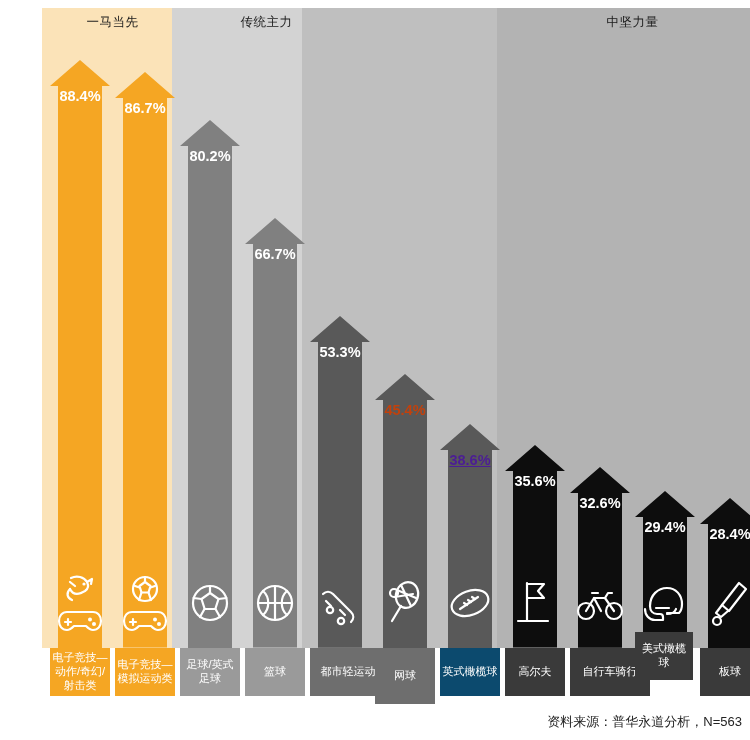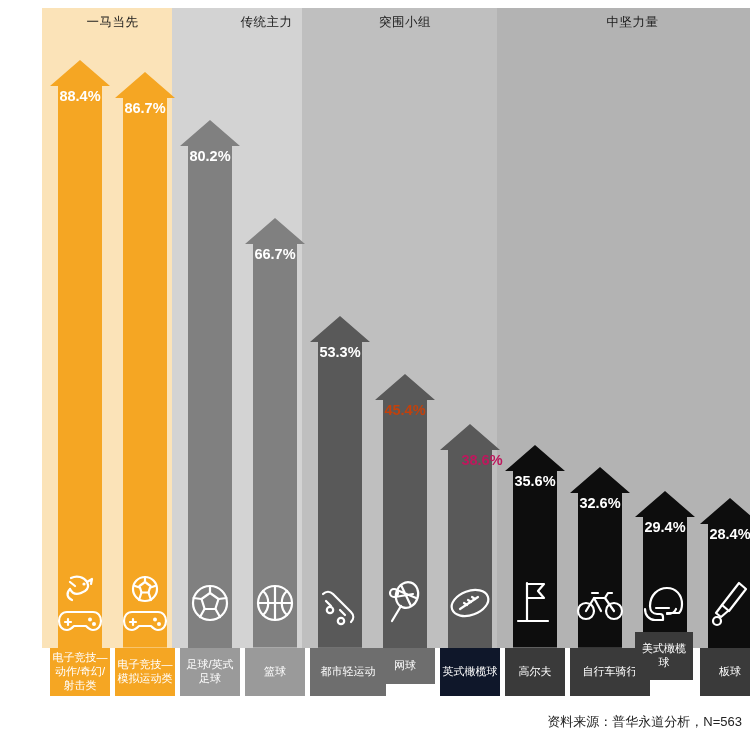--- a/index.html
+++ b/index.html
@@ -51,21 +51,20 @@
 </style>
 </head>
 <body>
 
 <div id="chart">
     <div class="bandbg" style="left: 42px; top: 8px; width: 141px; height: 640px; background: rgb(251, 227, 184);"></div>
     <div class="group-header" style="left: 42px; width: 141px;">一马当先</div>
     <div class="bandbg" style="left: 172px; top: 8px; width: 141px; height: 640px; background: rgb(211, 211, 211);"></div>
     <div class="group-header" style="left: 172px; width: 141px; padding-left: 24px;">传统主力</div>
     <div class="bandbg" style="left: 302px; top: 8px; width: 206px; height: 640px; background: rgb(191, 191, 191);"></div>
-    <div class="group-header" style="left: 302px; width: 206px;">突围小组</div>
     <div class="bandbg" style="left: 497px; top: 8px; width: 271px; height: 640px; background: rgb(179, 179, 179);"></div>
     <div class="group-header" style="left: 497px; width: 271px;">中坚力量</div>
     <div class="arrow-col" style="left: 50px; top: 60px; width: 60px; height: 588px;"><svg width="60" height="588" viewBox="0 0 60 588">
         <path d="M30 0 L60 26 L52 26 L52 588 L8 588 L8 26 L0 26 Z" fill="#F5A623"></path>
       </svg></div>
     <div class="pct" style="left: 50px; width: 60px; top: 88px; color: rgb(255, 255, 255);">88.4%</div>
     <div class="iconwrap" style="left: 50px; width: 60px; top: 568px; height: 70px;">
       <svg width="46" height="62" viewBox="0 0 46 62">
         <g stroke="#ffffff" fill="none" stroke-width="2.2" stroke-linecap="round" stroke-linejoin="round">
           <path d="M14 6 c6 -3 13 -1 16 4 c2 4 1 7 -2 9 l-4 2"></path>
@@ -154,35 +153,35 @@
     <div class="iconwrap" style="left: 375px; width: 60px; top: 568px; height: 70px;">
       <svg width="44" height="46" viewBox="0 0 44 46">
         <g stroke="#ffffff" fill="none" stroke-width="2.2" stroke-linecap="round" stroke-linejoin="round">
           <ellipse cx="24" cy="15" rx="11" ry="13" transform="rotate(18 24 15)"></ellipse>
           <path d="M14 10 l19 8 M18 5 l10 21 M12 17 l18 -3"></path>
           <path d="M18 26 l-9 15"></path>
           <circle cx="11" cy="13" r="4"></circle>
         </g>
       </svg>
     </div>
-    <div class="labelbox" style="left: 375px; width: 60px; top: 648px; height: 36px; background: rgb(110, 110, 110);">网球</div>
+    <div class="labelbox" style="left: 375px; width: 60px; top: 648px; height: 56px; background: rgb(110, 110, 110);">网球</div>
     <div class="arrow-col" style="left: 440px; top: 423.54px; width: 60px; height: 224.46px;"><svg width="60" height="224.46000000000004" viewBox="0 0 60 224.46000000000004">
         <path d="M30 0 L60 26 L52 26 L52 224.46000000000004 L8 224.46000000000004 L8 26 L0 26 Z" fill="#595959"></path>
       </svg></div>
-    <div class="pct" style="left: 452px; width: 60px; top: 451.54px; color: #be185d;">38.6%</div>
+    <div class="pct" style="left: 440px; width: 60px; top: 451.54px; color: #4c1d95; text-decoration: underline;">38.6%</div>
     <div class="iconwrap" style="left: 440px; width: 60px; top: 568px; height: 70px;">
       <svg width="46" height="40" viewBox="0 0 46 40">
         <g stroke="#ffffff" fill="none" stroke-width="2.2" stroke-linecap="round" stroke-linejoin="round">
           <ellipse cx="23" cy="20" rx="19" ry="12" transform="rotate(-20 23 20)"></ellipse>
           <path d="M13 26 l18 -12"></path>
           <path d="M17 20 l3 2 M21 17 l3 2 M25 14 l3 2"></path>
         </g>
       </svg>
     </div>
-    <div class="labelbox" style="left: 440px; width: 60px; top: 648px; height: 48px; background: #0f172a;">英式橄榄球</div>
+    <div class="labelbox" style="left: 440px; width: 60px; top: 648px; height: 48px; background: #0c4a6e;">英式橄榄球</div>
     <div class="arrow-col" style="left: 505px; top: 445.44px; width: 60px; height: 202.56px;"><svg width="60" height="202.56" viewBox="0 0 60 202.56">
         <path d="M30 0 L60 26 L52 26 L52 202.56 L8 202.56 L8 26 L0 26 Z" fill="#0D0D0D"></path>
       </svg></div>
     <div class="pct" style="left: 505px; width: 60px; top: 473.44px; color: rgb(255, 255, 255);">35.6%</div>
     <div class="iconwrap" style="left: 505px; width: 60px; top: 568px; height: 70px;">
       <svg width="44" height="52" viewBox="0 0 44 52">
         <g stroke="#ffffff" fill="none" stroke-width="2.2" stroke-linecap="round" stroke-linejoin="round">
           <path d="M14 6 v38"></path>
           <path d="M14 7 h17 l-6 7 l6 7 h-17"></path>
           <path d="M5 44 h30"></path>

